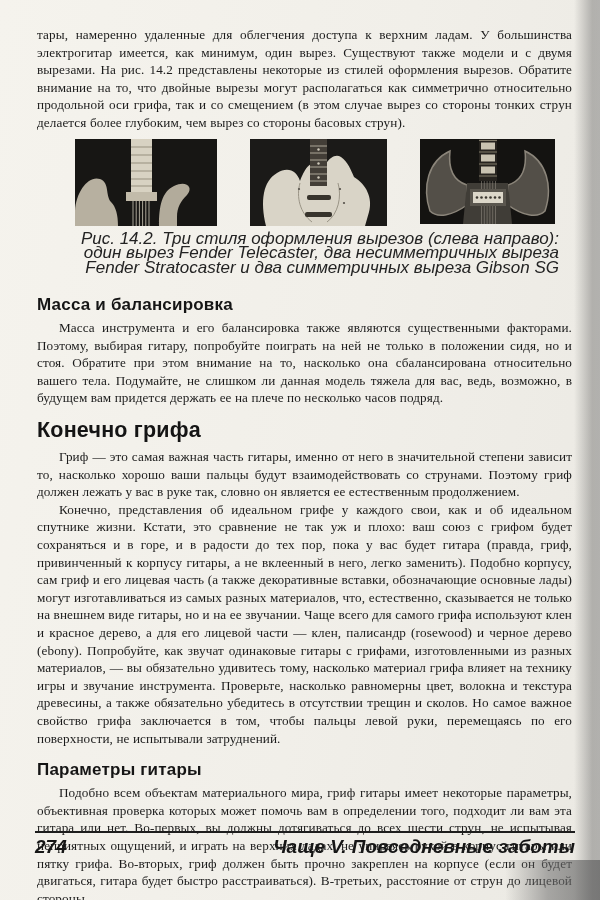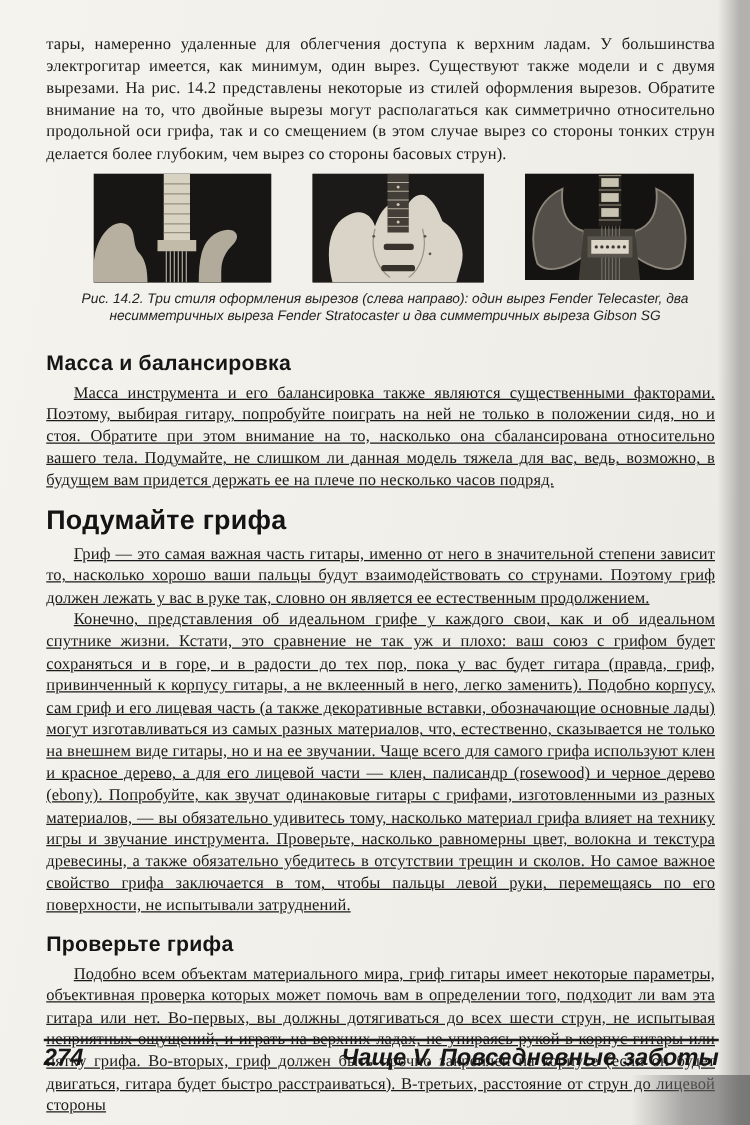--- a/index.html
+++ b/index.html
@@ -20,28 +20,28 @@
     position:absolute;right:0;bottom:0;width:95px;height:40px;
     background:linear-gradient(to left, rgba(100,100,100,.75) 0%, rgba(110,110,110,.55) 55%, rgba(120,120,120,0) 100%);
     pointer-events:none;
   }
   .content{position:absolute;left:37px;top:26px;width:535px;}
   p.body{
     margin:0;
     font-size:13.2px;line-height:17.6px;
     text-align:justify;letter-spacing:.1px;
   }
-  p.indent{text-indent:22px;text-decoration:underline;}
+  p.indent{text-indent:22px;}
   .fig-row{display:flex;margin:7px 0 0 38px;column-gap:33px;}
   .photo{display:block;background:#171614;}
   .caption{
     margin:6px 11px 0 20px;width:502px;
     font-family:"Liberation Sans", sans-serif;font-style:italic;
-    font-size:11px;line-height:14.5px;color:#232323;
-    text-align:center;
+    font-size:17px;line-height:14.5px;color:#232323;
+    text-align:right;
   }
   .h-sub{
     margin:10px 0 5px 0;
     font-family:"Liberation Sans", sans-serif;font-weight:bold;
     font-size:17px;line-height:19px;letter-spacing:.2px;color:#151515;
   }
   .h-main{
     margin:11px 0 6px 0;
     font-family:"Liberation Sans", sans-serif;font-weight:bold;
     font-size:21.5px;line-height:24px;letter-spacing:.2px;color:#141414;
@@ -149,25 +149,25 @@
             <circle cx="79.5" cy="58.5" r="1.3"></circle>
         </g>
       </svg>
     </div>
 
     <p class="caption">Рис. 14.2. Три стиля оформления вырезов (слева направо): один вырез Fender Telecaster, два несимметричных выреза Fender Stratocaster и два симметричных выреза Gibson SG</p>
 
     <h2 class="h-sub sp-after-caption">Масса и балансировка</h2>
     <p class="body indent">Масса инструмента и его балансировка также являются существенными факторами. Поэтому, выбирая гитару, попробуйте поиграть на ней не только в положении сидя, но и стоя. Обратите при этом внимание на то, насколько она сбалансирована относительно вашего тела. Подумайте, не слишком ли данная модель тяжела для вас, ведь, возможно, в будущем вам придется держать ее на плече по несколько часов подряд.</p>
 
-    <h1 class="h-main">Подумайте грифа</h1>
+    <h1 class="h-main">Конечно грифа</h1>
     <p class="body indent">Гриф — это самая важная часть гитары, именно от него в значительной степени зависит то, насколько хорошо ваши пальцы будут взаимодействовать со струнами. Поэтому гриф должен лежать у вас в руке так, словно он является ее естественным продолжением.</p>
     <p class="body indent">Конечно, представления об идеальном грифе у каждого свои, как и об идеальном спутнике жизни. Кстати, это сравнение не так уж и плохо: ваш союз с грифом будет сохраняться и в горе, и в радости до тех пор, пока у вас будет гитара (правда, гриф, привинченный к корпусу гитары, а не вклеенный в него, легко заменить). Подобно корпусу, сам гриф и его лицевая часть (а также декоративные вставки, обозначающие основные лады) могут изготавливаться из самых разных материалов, что, естественно, сказывается не только на внешнем виде гитары, но и на ее звучании. Чаще всего для самого грифа используют клен и красное дерево, а для его лицевой части — клен, палисандр (rosewood) и черное дерево (ebony). Попробуйте, как звучат одинаковые гитары с грифами, изготовленными из разных материалов, — вы обязательно удивитесь тому, насколько материал грифа влияет на технику игры и звучание инструмента. Проверьте, насколько равномерны цвет, волокна и текстура древесины, а также обязательно убедитесь в отсутствии трещин и сколов. Но самое важное свойство грифа заключается в том, чтобы пальцы левой руки, перемещаясь по его поверхности, не испытывали затруднений.</p>
 
-    <h2 class="h-sub sp-before-params">Проверьте грифа</h2>
+    <h2 class="h-sub sp-before-params">Параметры гитары</h2>
     <p class="body indent">Подобно всем объектам материального мира, гриф гитары имеет некоторые параметры, объективная проверка которых может помочь вам в определении того, подходит ли вам эта гитара или нет. Во-первых, вы должны дотягиваться до всех шести струн, не испытывая неприятных ощущений, и играть на верхних ладах, не упираясь рукой в корпус гитары или пятку грифа. Во-вторых, гриф должен быть прочно закреплен на корпусе (если он будет двигаться, гитара будет быстро расстраиваться). В-третьих, расстояние от струн до лицевой стороны</p>
 
   </div>
 
   <div class="footer">
     <span>274</span>
     <span>Чаще V. Повседневные заботы</span>
   </div>
 
   <div class="scan-shadow-right"></div>

